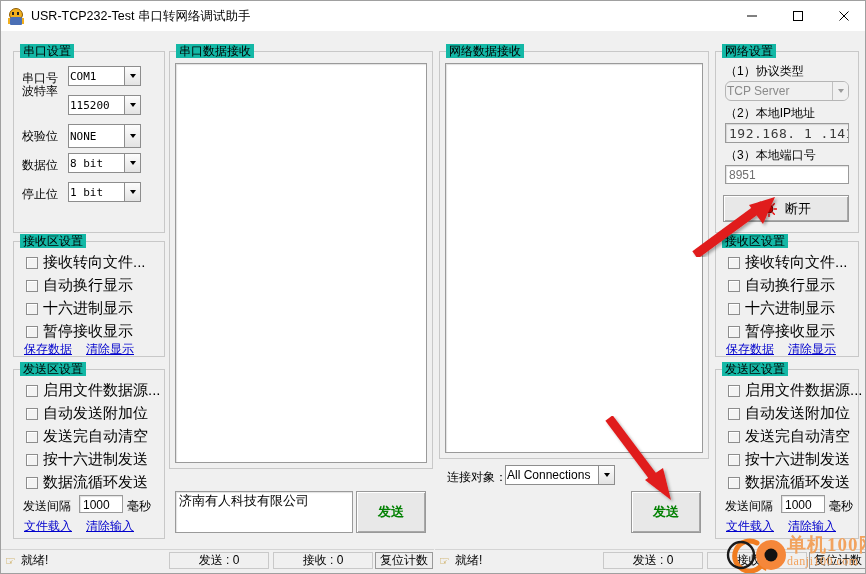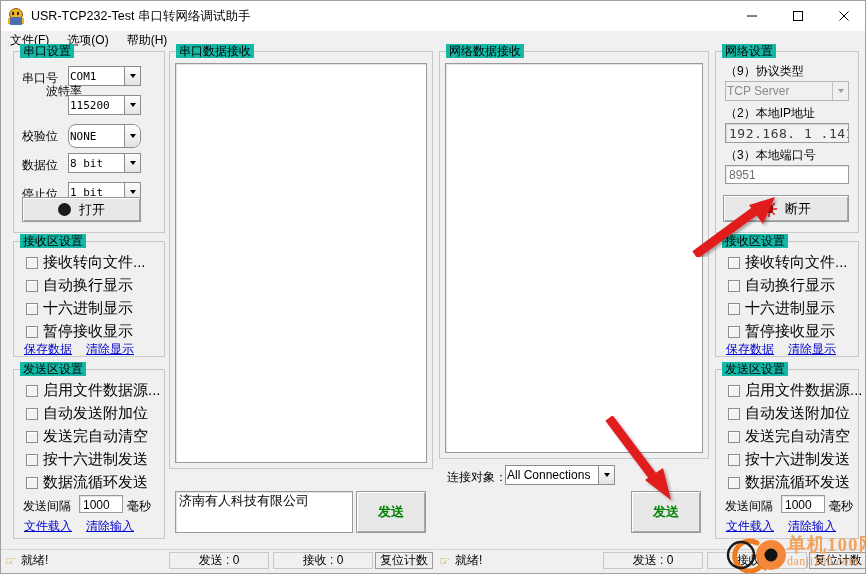--- a/index.html
+++ b/index.html
@@ -230,48 +230,43 @@
       </div>
       <div class="winbtn">
         <svg width="12" height="12" viewBox="0 0 12 12">
             <line x1="1.5" y1="1.5" x2="10.5" y2="10.5" stroke="#000" stroke-width="1"></line>
             <line x1="10.5" y1="1.5" x2="1.5" y2="10.5" stroke="#000" stroke-width="1"></line>
           </svg>
       </div>
     </div>
   </div>
 
-  <div class="menubar">
-    <div class="menu-item">文件(F)</div>
-    <div class="menu-item">选项(O)</div>
-    <div class="menu-item">帮助(H)</div>
-  </div>
 
   <div class="group" style="left:12px; top:50px; width:152px; height:182px;">
     <div class="glabel">串口设置</div>
   </div>
 
   <div class="lbl" style="position:absolute; left:21px; top:69px;">串口号</div>
   <div class="combo" style="left:67px; top:65px; width:73px; height:20px;">
     <div class="cval">COM1</div>
     <div class="carrow">
         <div class="tri-down"></div>
       </div>
   </div>
 
-  <div class="lbl" style="position:absolute; left:21px; top:82px;margin-left:24px;">波特率</div>
+  <div class="lbl" style="position:absolute; left:21px; top:82px;">波特率</div>
   <div class="combo" style="left:67px; top:94px; width:73px; height:20px;">
     <div class="cval">115200</div>
     <div class="carrow">
         <div class="tri-down"></div>
       </div>
   </div>
 
   <div class="lbl" style="position:absolute; left:21px; top:127px;">校验位</div>
-  <div class="combo" style="left:67px; top:123px; width:73px; height:24px;border-radius:8px;">
+  <div class="combo" style="left:67px; top:123px; width:73px; height:24px;">
     <div class="cval">NONE</div>
     <div class="carrow">
         <div class="tri-down"></div>
       </div>
   </div>
 
   <div class="lbl" style="position:absolute; left:21px; top:156px;">数据位</div>
   <div class="combo" style="left:67px; top:152px; width:73px; height:20px;">
     <div class="cval">8 bit</div>
     <div class="carrow">
@@ -280,24 +275,20 @@
   </div>
 
   <div class="lbl" style="position:absolute; left:21px; top:185px;">停止位</div>
   <div class="combo" style="left:67px; top:181px; width:73px; height:20px;">
     <div class="cval">1 bit</div>
     <div class="carrow">
         <div class="tri-down"></div>
       </div>
   </div>
 
-  <div class="btn3d" style="left:21px; top:196px; width:119px; height:25px;">
-    <span style="display:inline-block;width:13px;height:13px;border:2px solid #1a1a1a;border-radius:50%;background:#1a1a1a;margin-right:8px;"></span>
-    <span>打开</span>
-  </div>
 
   <div class="group" style="left:12px; top:240px; width:152px; height:116px;">
     <div class="glabel">接收区设置</div>
   </div>
   <div class="cbrow" style="left:25px; top:252px;">
     <span class="cbox"></span>
     <span>接收转向文件...</span>
   </div>
   <div class="cbrow" style="left:25px; top:275px;">
     <span class="cbox"></span>
@@ -366,22 +357,22 @@
       </div>
   </div>
 
   <div class="btn3d" style="left:630px; top:490px; width:70px; height:42px; color:#008000; font-weight:bold; font-size:13px;">
     <span>发送</span>
   </div>
 
   <div class="group" style="left:714px; top:50px; width:144px; height:182px;">
     <div class="glabel">网络设置</div>
   </div>
-  <div class="lbl" style="position:absolute; left:724px; top:62px;">（9）协议类型</div>
-  <div class="combo disabled" style="left:724px; top:80px; width:124px; height:20px;">
+  <div class="lbl" style="position:absolute; left:724px; top:62px;">（1）协议类型</div>
+  <div class="combo disabled" style="left:724px; top:80px; width:124px; height:20px;border-radius:6px;">
     <div class="cval" style="font-family:'Liberation Sans',sans-serif;font-size:12px;">TCP Server</div>
     <div class="carrow">
         <div class="tri-down dis"></div>
       </div>
   </div>
 
   <div class="lbl" style="position:absolute; left:724px; top:104px;">（2）本地IP地址</div>
   <div class="textbox ip" style="left:724px; top:122px; width:124px; height:20px;">192.168. 1 .141</div>
 
   <div class="lbl" style="position:absolute; left:724px; top:146px;">（3）本地端口号</div>

